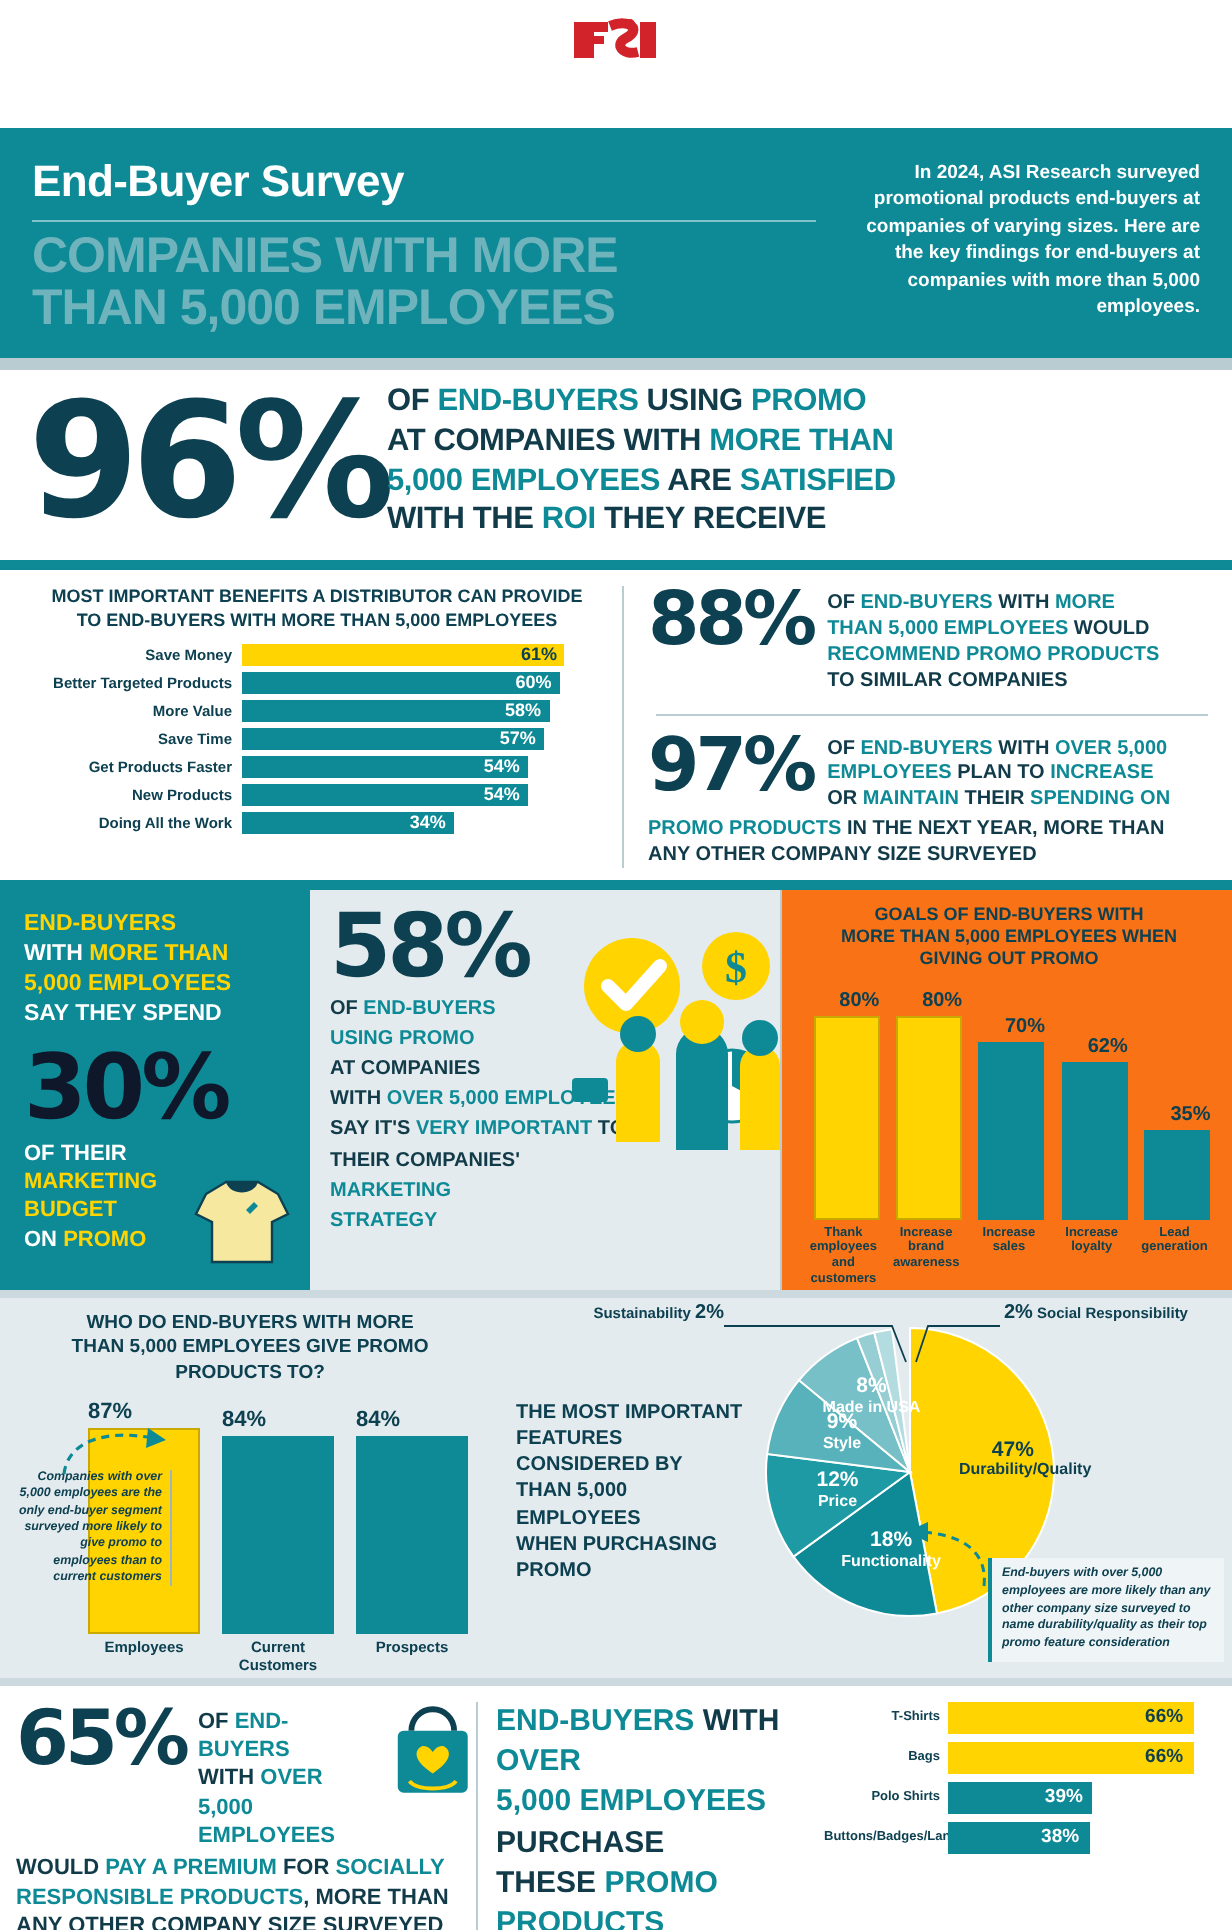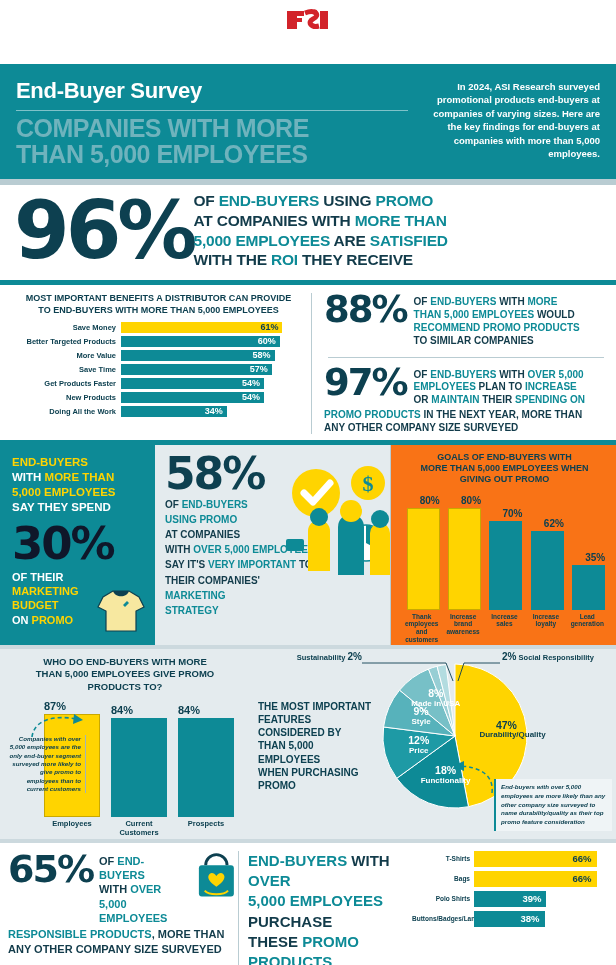--- a/index.html
+++ b/index.html
@@ -418,20 +418,21 @@
           <div class="t">EMPLOYEES</div>
         </div>
         <svg width="44" height="50" viewBox="0 0 44 50">
           <path d="M11 14 a11 11 0 0 1 22 0" stroke="#0d4050" stroke-width="3" fill="none"></path>
           <rect x="4" y="14" width="36" height="32" rx="3" fill="#0d8a96"></rect>
           <path d="M22 36 c-8 -5 -10 -10 -7 -13 c2 -2 5 -1 7 2 c2 -3 5 -4 7 -2 c3 3 1 8 -7 13 z" fill="#ffd400"></path>
           <path d="M10 40 c4 5 20 5 24 0" stroke="#ffd400" stroke-width="2" fill="none"></path>
         </svg>
       </div>
       <div class="s5a-t2">
+        <div><span>WOULD </span><span class="t">PAY A PREMIUM</span><span> FOR </span><span class="t">SOCIALLY</span></div>
         <div><span class="t">RESPONSIBLE PRODUCTS</span><span>, MORE THAN</span></div>
         <div>ANY OTHER COMPANY SIZE SURVEYED</div>
       </div>
     </div>
 
     <div class="s5b">
       <div><span class="t">END-BUYERS</span><span> WITH </span><span class="t">OVER</span></div>
       <div><span class="t">5,000 EMPLOYEES</span><span> PURCHASE</span></div>
       <div><span>THESE </span><span class="t">PROMO PRODUCTS</span></div>
       <div>MORE THAN END-BUYERS</div>

